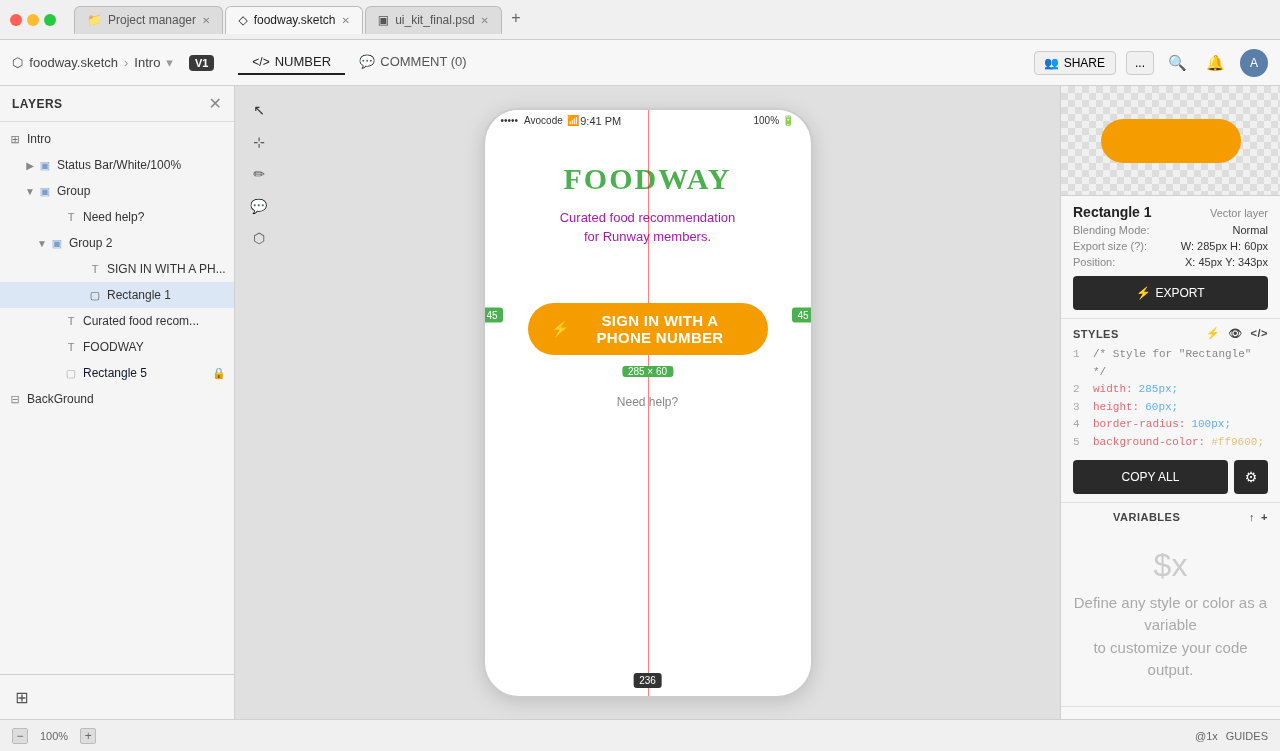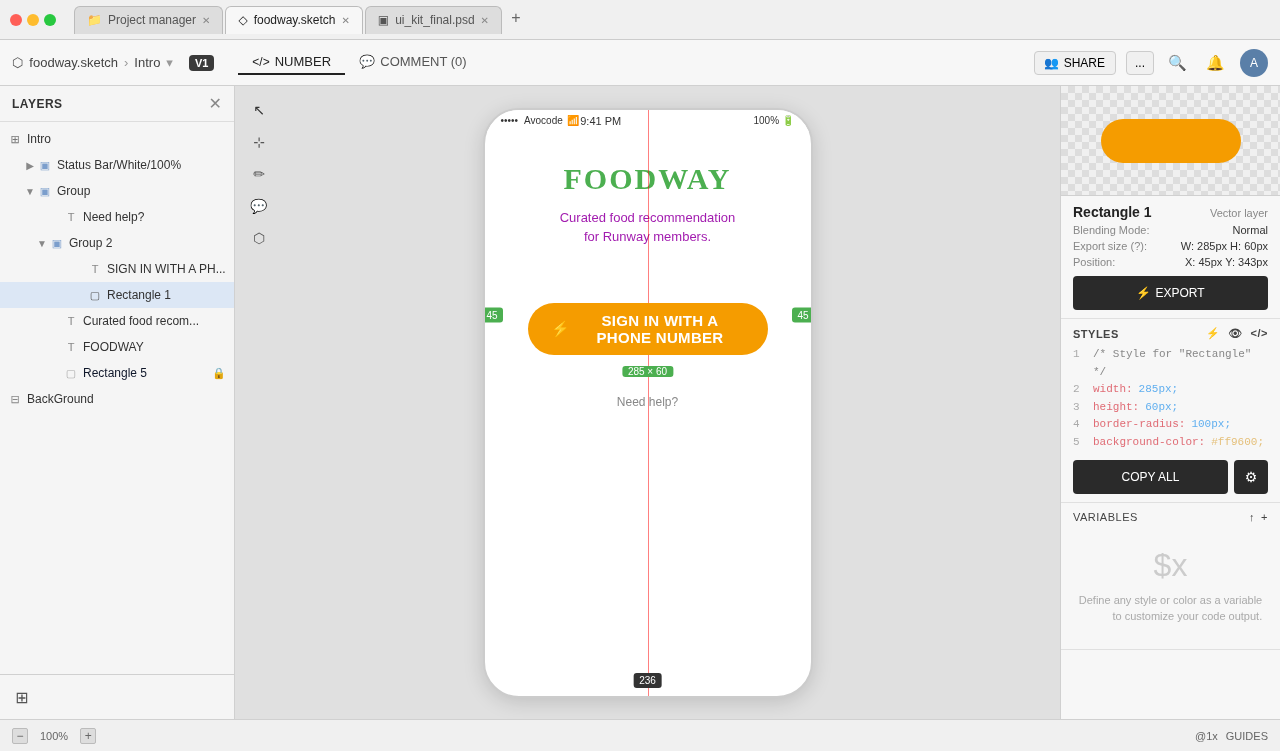--- a/index.html
+++ b/index.html
@@ -99,25 +99,25 @@
     .rp-code { font-family: 'Monaco', 'Courier New', monospace; font-size: 11px; line-height: 1.6; }
     .rp-code-line { display: flex; gap: 6px; }
     .rp-line-num { color: #aaa; min-width: 14px; }
     .rp-code-comment { color: #888; }
     .rp-code-prop { color: #e06c75; }
     .rp-code-val { color: #61afef; }
     .rp-code-orange { color: #e5c07b; }
     .copy-all-btn { height: 34px; background: #2a2a2a; color: white; border: none; border-radius: 4px; font-size: 12px; cursor: pointer; flex: 1; }
     .settings-btn { width: 34px; height: 34px; background: #2a2a2a; color: white; border: none; border-radius: 4px; font-size: 14px; cursor: pointer; display: flex; align-items: center; justify-content: center; }
     .copy-row { display: flex; gap: 6px; margin-top: 8px; }
-    .rp-variables-header { display: flex; justify-content: space-between; align-items: center; font-size: 11px; font-weight: 400; color: #444; text-transform: uppercase; letter-spacing: 0.5px; margin-bottom: 8px; }
+    .rp-variables-header { display: flex; justify-content: space-between; align-items: center; font-size: 11px; font-weight: 700; color: #444; text-transform: uppercase; letter-spacing: 0.5px; margin-bottom: 8px; margin-left: 40px; }
     .rp-var-icons { display: flex; gap: 6px; }
     .var-placeholder { display: flex; flex-direction: column; align-items: center; padding: 16px 0; color: #aaa; }
     .var-dollar { font-size: 32px; color: #ccc; margin-bottom: 8px; }
-    .var-text { font-size: 11px; text-align: right; color: #aaa; line-height: 1.5; }
+    .var-text { font-size: 15px; text-align: center; color: #aaa; line-height: 1.5; }
 
     
     .bottom-bar { height: 32px; background: #f0f0f0; border-top: 1px solid #d0d0d0; display: flex; align-items: center; padding: 0 12px; font-size: 11px; color: #666; gap: 12px; }
     .bottom-bar-right { margin-left: auto; display: flex; align-items: center; gap: 8px; }
     .zoom-btn { width: 16px; height: 16px; background: #ddd; border: 1px solid #bbb; border-radius: 2px; display: flex; align-items: center; justify-content: center; cursor: pointer; font-size: 12px; }
 
     
     .sidebar-bottom { border-top: 1px solid #d0d0d0; padding: 8px; display: flex; flex-direction: column; gap: 4px; }
   </style>
 </head>

